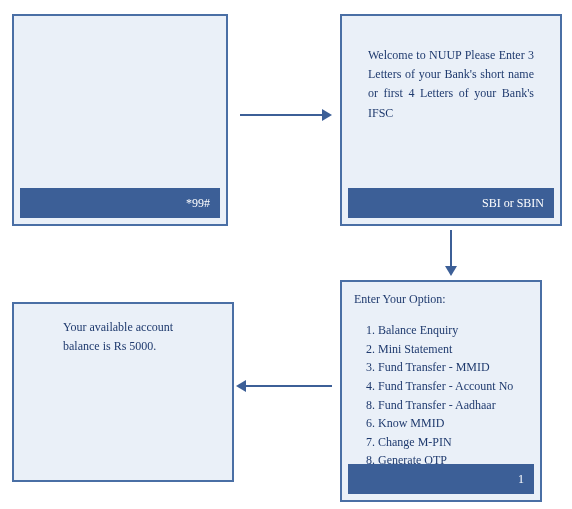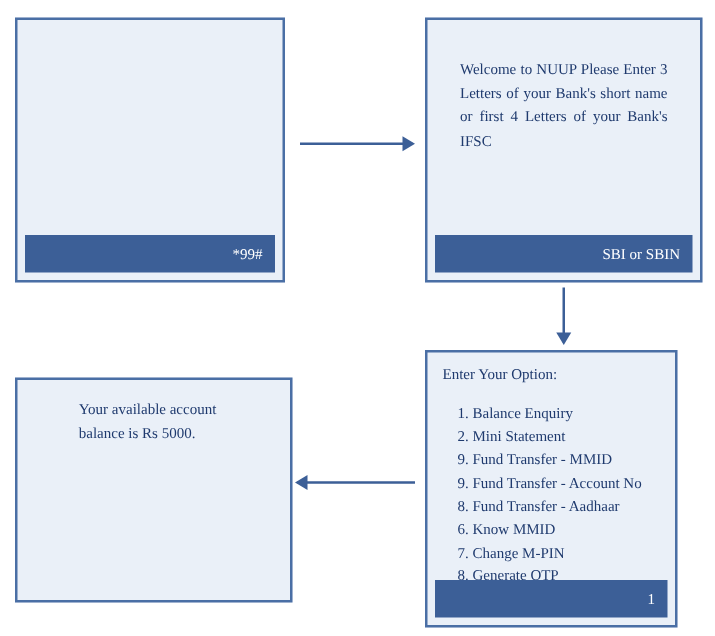--- a/index.html
+++ b/index.html
@@ -98,22 +98,22 @@
 </div>
 
 <div class="arrow-v down" style="left:450px; top:230px; height:44px;"></div>
 
 <div class="box" style="left:340px; top:280px; width:202px; height:222px;">
   <div class="content" style="padding:8px 12px;">
     <div>Enter Your Option:</div>
     <ul class="menu-list">
       <li>1. Balance Enquiry</li>
       <li>2. Mini Statement</li>
-      <li>9. Fund Transfer - MMID</li>
-      <li>9. Fund Transfer - Account No</li>
+      <li>3. Fund Transfer - MMID</li>
+      <li>4. Fund Transfer - Account No</li>
       <li>8. Fund Transfer - Aadhaar</li>
       <li>6. Know MMID</li>
       <li>7. Change M-PIN</li>
       <li>8. Generate OTP</li>
     </ul>
   </div>
   <div class="footer">
     <span>1</span>
   </div>
 </div>

